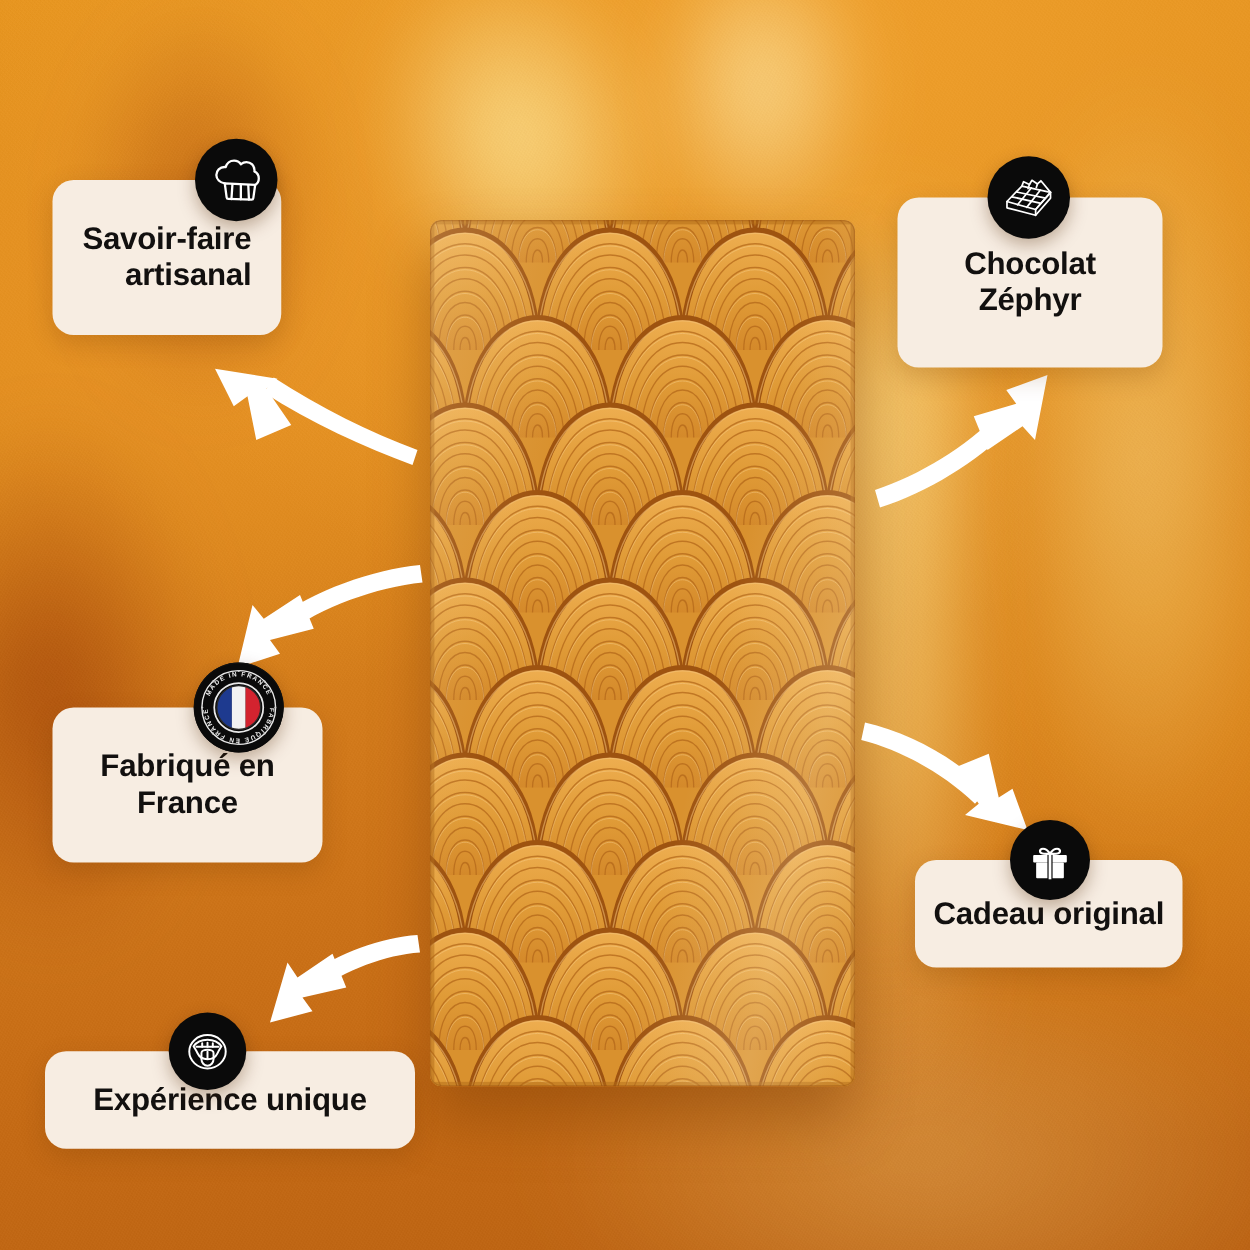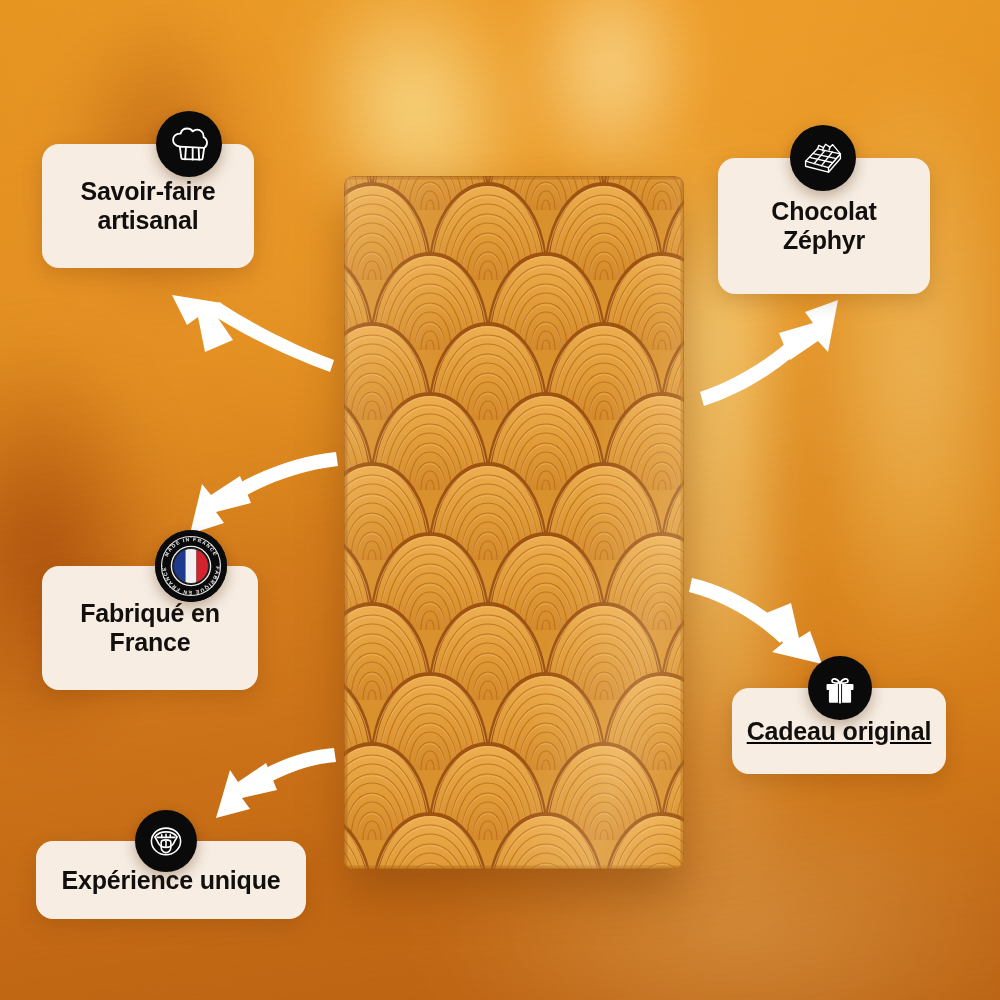--- a/index.html
+++ b/index.html
@@ -66,41 +66,41 @@
     text-align:center;box-sizing:border-box;}
   .card-label{color:#12100f;font-weight:bold;line-height:1.16;
     letter-spacing:-.2px;white-space:pre-line;}
   .badge{position:absolute;border-radius:50%;background:#0a0a0a;
     display:flex;align-items:center;justify-content:center;
     box-shadow:0 5px 14px rgba(80,38,4,.34);z-index:3;}
   .badge svg{display:block;}
 
   
   #node-savoir{left:42px;top:144px;}
-  #node-savoir .card{width:212px;height:124px;padding:0 10px;}
+  #node-savoir .card{width:183px;height:124px;padding:0 10px;text-align:right;}
   #node-savoir .card-label{font-size:25px;}
   #node-savoir .badge{width:66px;height:66px;left:114px;top:-33px;}
 
   #node-chocolat{left:718px;top:158px;}
   #node-chocolat .card{width:212px;height:136px;padding:0 10px;}
   #node-chocolat .card-label{font-size:25px;}
   #node-chocolat .badge{width:66px;height:66px;left:72px;top:-33px;}
 
   #node-france{left:42px;top:566px;}
   #node-france .card{width:216px;height:124px;padding:0 16px;}
   #node-france .card-label{font-size:25px;}
   #node-france .badge{width:72px;height:72px;left:113px;top:-36px;}
 
-  #node-cadeau{left:732px;top:688px;text-decoration:underline;}
+  #node-cadeau{left:732px;top:688px;}
   #node-cadeau .card{width:214px;height:86px;padding:0 10px;}
   #node-cadeau .card-label{font-size:25px;}
   #node-cadeau .badge{width:64px;height:64px;left:76px;top:-32px;}
 
   #node-experience{left:36px;top:841px;}
-  #node-experience .card{width:270px;height:78px;padding:0 10px;}
+  #node-experience .card{width:296px;height:78px;padding:0 10px;}
   #node-experience .card-label{font-size:25px;}
   #node-experience .badge{width:62px;height:62px;left:99px;top:-31px;}
 
   
   .emblem{position:relative;width:100%;height:100%;border-radius:50%;
     background:radial-gradient(circle at 50% 38%,#1d1d1d 0%,#0b0b0b 70%,#000 100%);}
 </style>
 </head>
 <body>
 

